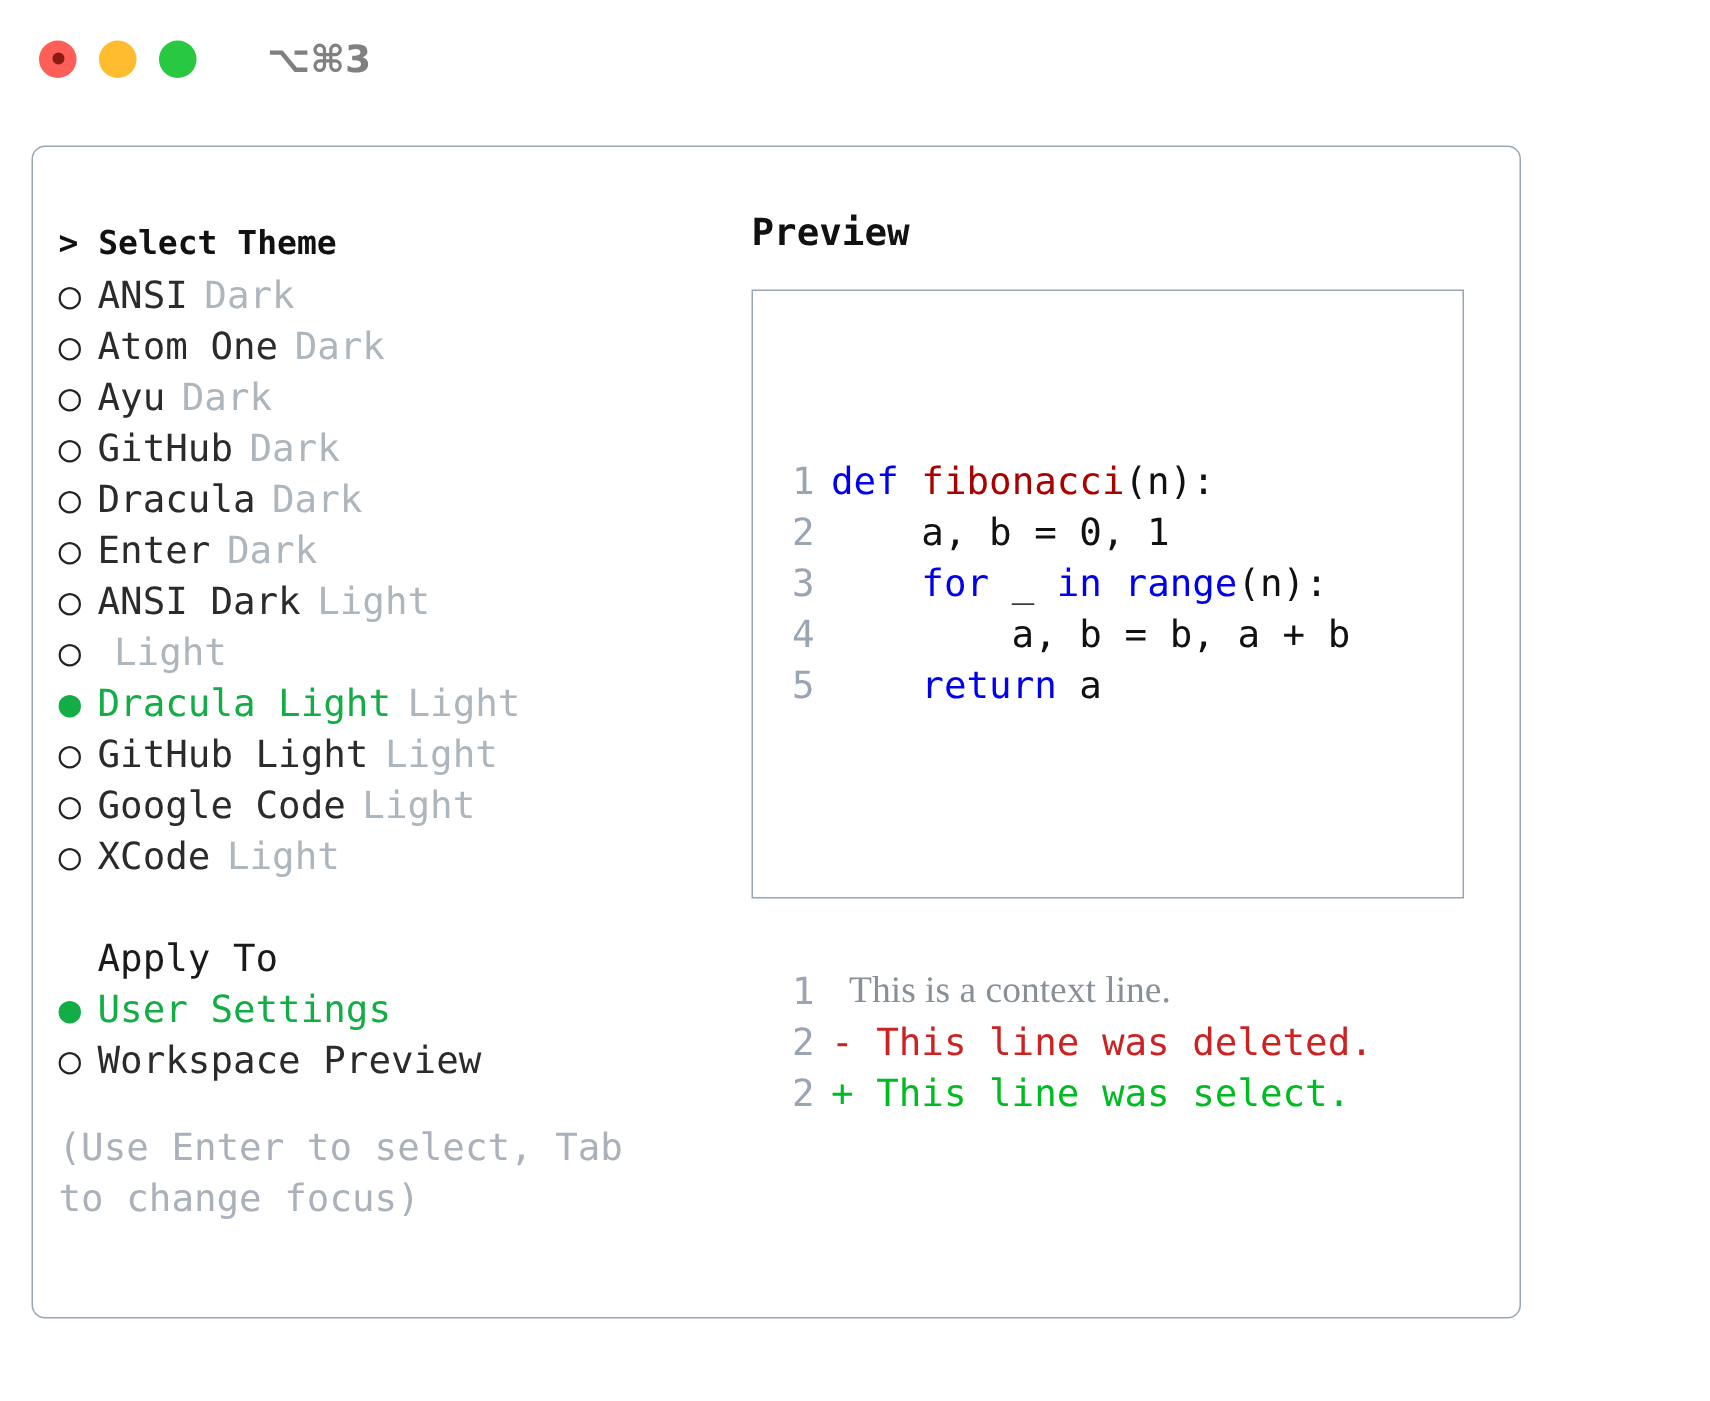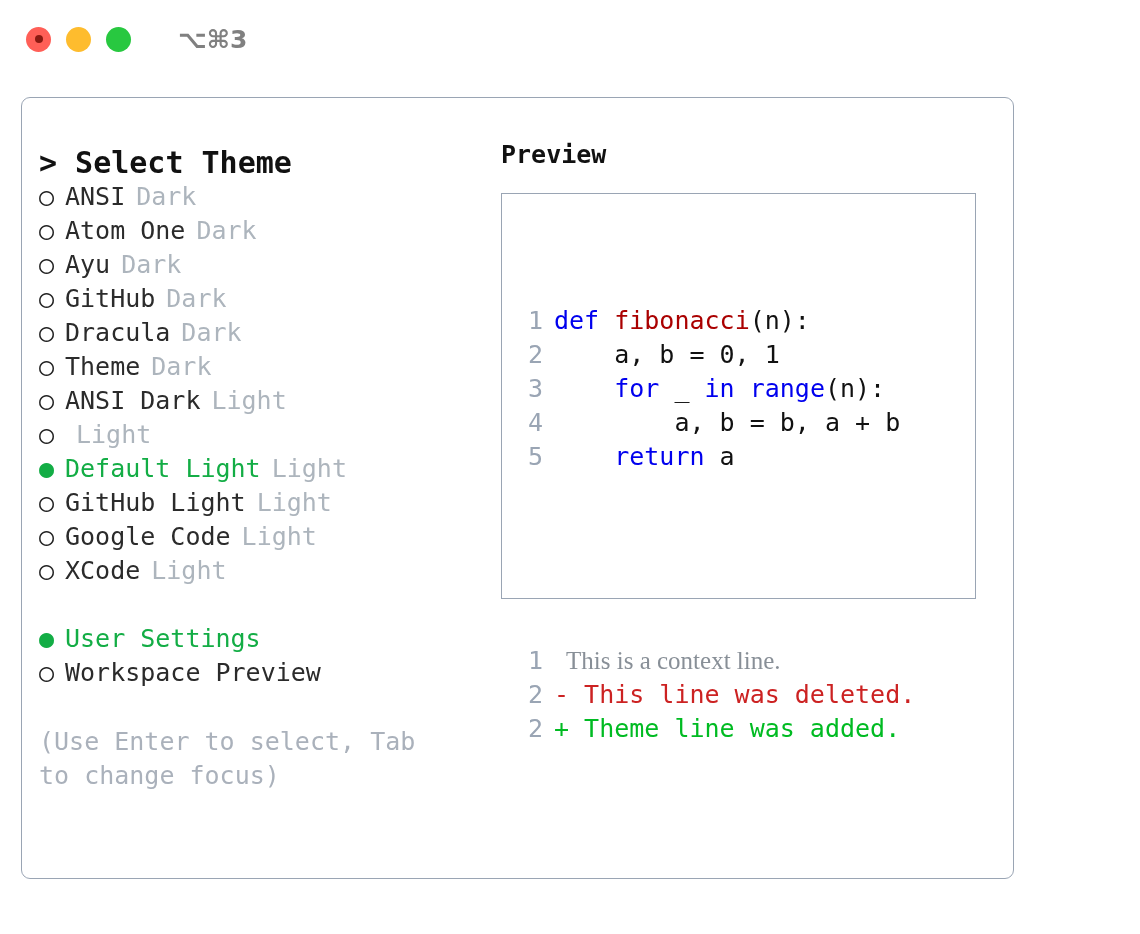--- a/index.html
+++ b/index.html
@@ -83,21 +83,21 @@
   }
 
   
   .left-col {
     position: absolute;
     left: 17px;
     top: 48px;
     width: 460px;
   }
   .section-title {
-    font-size: 30px;
+    font-size: 22px;
     font-weight: bold;
     color: #111111;
     white-space: pre;
     line-height: 34px;
     height: 34px;
   }
   .opt-row {
     display: flex;
     align-items: baseline;
     height: 34px;
@@ -120,21 +120,21 @@
     height: 34px;
     line-height: 34px;
     font-size: 25px;
     color: #1a1a1a;
     white-space: pre;
     padding-left: 26px;
   }
   .spacer-row { height: 34px; }
 
   .hint {
-    margin-top: 35px;
+    margin-top: 24px;
     font-size: 25px;
     line-height: 34px;
     color: #aab1bb;
     width: 420px;
     white-space: pre-wrap;
   }
 
   
   .right-col {
     position: absolute;
@@ -199,45 +199,46 @@
     <div class="columns">
 
       <div class="left-col">
         <div class="section-title">&gt; Select Theme</div>
         <div id="theme-list">
             <div class="opt-row"><span class="marker">○</span><span class="opt-label">ANSI</span><span class="opt-suffix">Dark</span></div>
             <div class="opt-row"><span class="marker">○</span><span class="opt-label">Atom One</span><span class="opt-suffix">Dark</span></div>
             <div class="opt-row"><span class="marker">○</span><span class="opt-label">Ayu</span><span class="opt-suffix">Dark</span></div>
             <div class="opt-row"><span class="marker">○</span><span class="opt-label">GitHub</span><span class="opt-suffix">Dark</span></div>
             <div class="opt-row"><span class="marker">○</span><span class="opt-label">Dracula</span><span class="opt-suffix">Dark</span></div>
-            <div class="opt-row"><span class="marker">○</span><span class="opt-label">Theme</span><span class="opt-suffix">Dark</span></div>
+            <div class="opt-row"><span class="marker">○</span><span class="opt-label">Enter</span><span class="opt-suffix">Dark</span></div>
             <div class="opt-row"><span class="marker">○</span><span class="opt-label">ANSI Dark</span><span class="opt-suffix">Light</span></div>
             <div class="opt-row"><span class="marker">○</span><span class="opt-suffix">Light</span></div>
-            <div class="opt-row"><span class="marker sel">●</span><span class="opt-label sel">Default Light</span><span class="opt-suffix">Light</span></div>
+            <div class="opt-row"><span class="marker sel">●</span><span class="opt-label sel">Dracula Light</span><span class="opt-suffix">Light</span></div>
             <div class="opt-row"><span class="marker">○</span><span class="opt-label">GitHub Light</span><span class="opt-suffix">Light</span></div>
             <div class="opt-row"><span class="marker">○</span><span class="opt-label">Google Code</span><span class="opt-suffix">Light</span></div>
             <div class="opt-row"><span class="marker">○</span><span class="opt-label">XCode</span><span class="opt-suffix">Light</span></div>
           </div>
 
         <div class="spacer-row"></div>
 
+        <div class="apply-heading">Apply To</div>
         <div id="apply-list">
             <div class="opt-row"><span class="marker sel">●</span><span class="opt-label sel">User Settings</span></div>
             <div class="opt-row"><span class="marker">○</span><span class="opt-label">Workspace Preview</span></div>
           </div>
 
         <div class="hint">(Use Enter to select, Tab to change focus)</div>
       </div>
 
       <div class="right-col">
         <div class="preview-title">Preview</div>
         <div class="preview-box">
           <div class="code">
             <div id="code-lines"><div class="code-line"><span class="lineno">1</span><span class="codetext"><span class="tok-kw">def </span><span class="tok-fn">fibonacci</span><span class="tok-plain">(n):</span></span></div><div class="code-line"><span class="lineno">2</span><span class="codetext"><span class="tok-plain">    a, b = 0, 1</span></span></div><div class="code-line"><span class="lineno">3</span><span class="codetext"><span class="tok-plain">    </span><span class="tok-kw">for</span><span class="tok-plain"> _ </span><span class="tok-kw">in</span><span class="tok-plain"> </span><span class="tok-kw">range</span><span class="tok-plain">(n):</span></span></div><div class="code-line"><span class="lineno">4</span><span class="codetext"><span class="tok-plain">        a, b = b, a + b</span></span></div><div class="code-line"><span class="lineno">5</span><span class="codetext"><span class="tok-plain">    </span><span class="tok-kw">return</span><span class="tok-plain"> a</span></span></div></div>
             <div class="blank-line"></div>
-            <div id="diff-lines"><div class="code-line"><span class="lineno">1</span><span class="codetext tok-ctx">  This is a context line.</span></div><div class="code-line"><span class="lineno">2</span><span class="codetext tok-del">- This line was deleted.</span></div><div class="code-line"><span class="lineno">2</span><span class="codetext tok-add">+ Theme line was added.</span></div></div>
+            <div id="diff-lines"><div class="code-line"><span class="lineno">1</span><span class="codetext tok-ctx">  This is a context line.</span></div><div class="code-line"><span class="lineno">2</span><span class="codetext tok-del">- This line was deleted.</span></div><div class="code-line"><span class="lineno">2</span><span class="codetext tok-add">+ This line was select.</span></div></div>
           </div>
         </div>
       </div>
 
     </div>
   </div>
 </div>
 
 </body></html>

